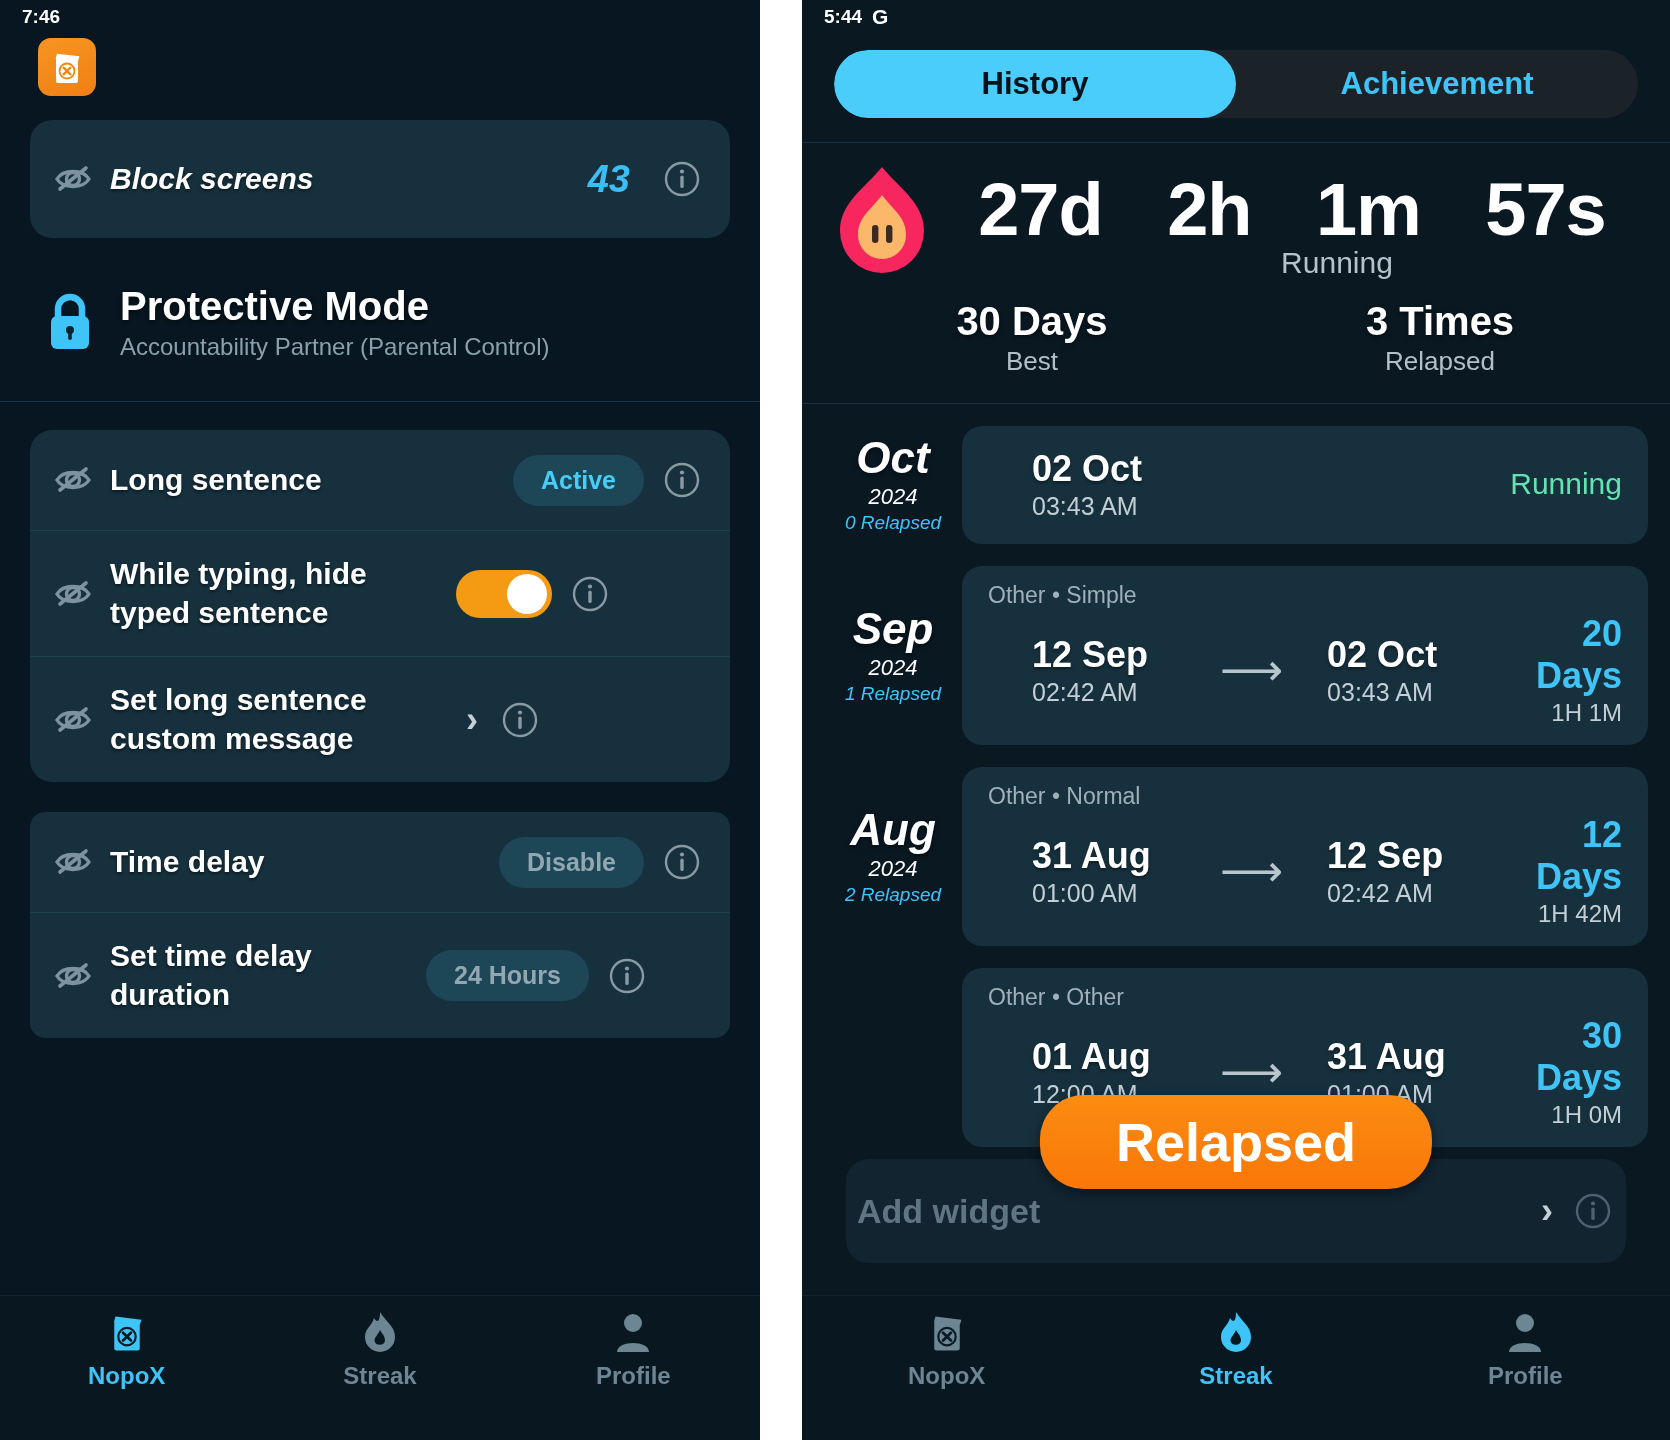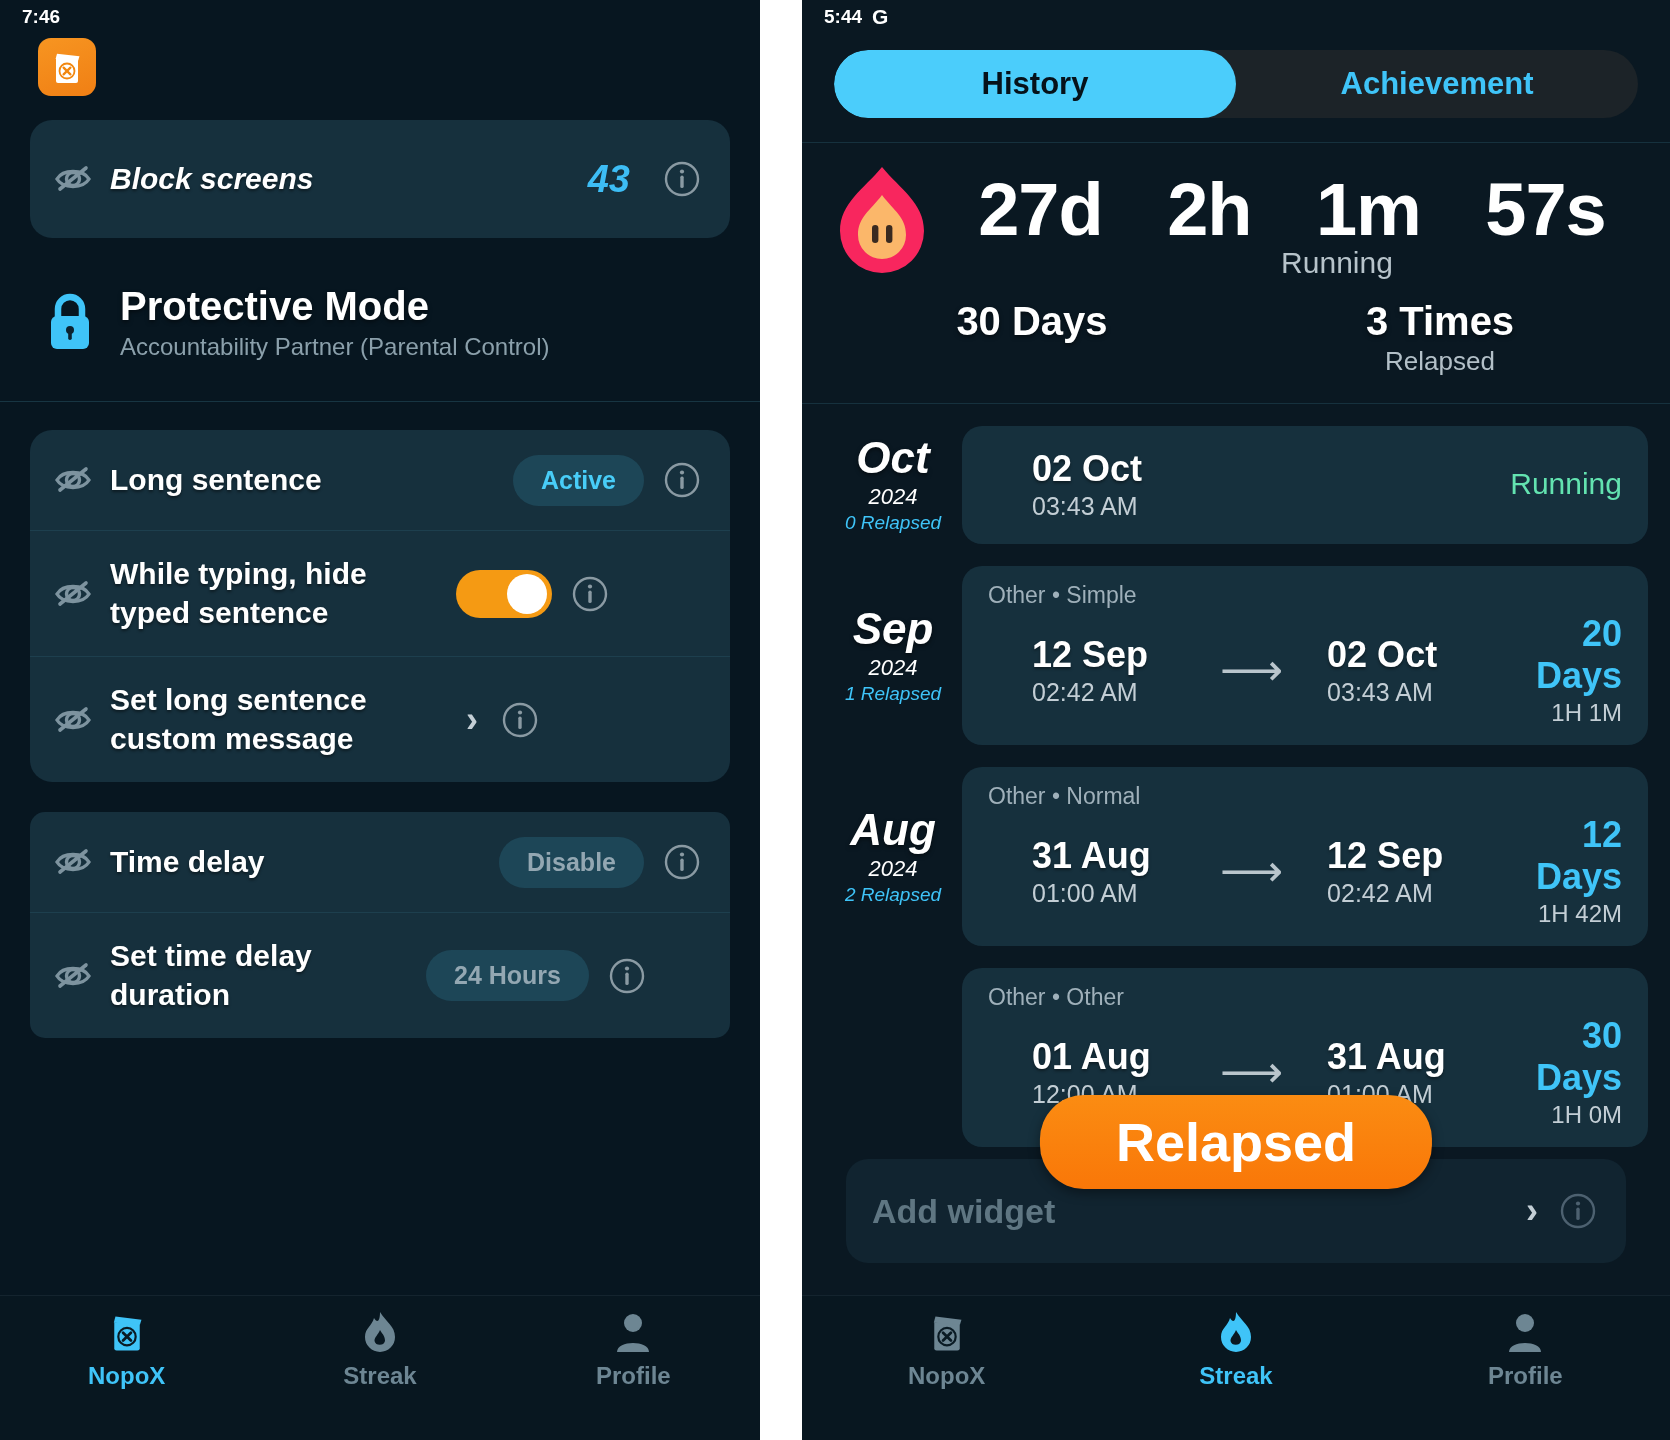--- a/index.html
+++ b/index.html
@@ -159,21 +159,21 @@
   .hc-time { color:#c3ced5; font-size:25px; margin-top:2px; }
   .arrow { width: 72px; text-align:center; color:#b9c5cc; font-size:44px; line-height:1; }
   .hc-right { margin-left:auto; text-align:right; }
   .hc-days { color:#3FC4F8; font-size:36px; font-weight:bold; }
   .hc-dur { color:#c3ced5; font-size:24px; margin-top:2px; }
   .hc-running { margin-left:auto; color:#63E3B0; font-size:30px; }
 
   .addwidget-wrap { padding: 4px 22px 0 22px; position:relative; }
   .addwidget {
     background:#112430; border-radius:22px; margin-top:8px;
-    display:flex; align-items:center; padding: 0 26px; height: 104px; gap:14px;
+    display:flex; align-items:center; padding: 0 11px; height: 104px; gap:14px;
   }
   .aw-label { flex:1; color:#5f7682; font-size:34px; font-weight:bold; }
 
   .relapsed-btn {
     position:absolute; left:50%; transform:translateX(-50%);
     top: 1095px;
     background: linear-gradient(180deg,#FB8C12 0%,#F97708 100%);
     color:#ffffff; font-size:54px; font-weight:bold;
     border:none; border-radius:44px; padding: 16px 76px;
     font-family: inherit; box-shadow: 0 4px 12px rgba(0,0,0,.4);
@@ -404,20 +404,21 @@
             <span>2h</span>
             <span>1m</span>
             <span>57s</span>
           </div>
           <div class="running">Running</div>
         </div>
       </div>
       <div class="streak-stats">
         <div class="stat">
           <div class="stat-v">30 Days</div>
+          <div class="stat-l">Best</div>
         </div>
         <div class="stat">
           <div class="stat-v">3 Times</div>
           <div class="stat-l">Relapsed</div>
         </div>
       </div>
     </div>
     <div class="header-divider" style="margin-top:4px"></div>
 
     <div class="hist-list">

